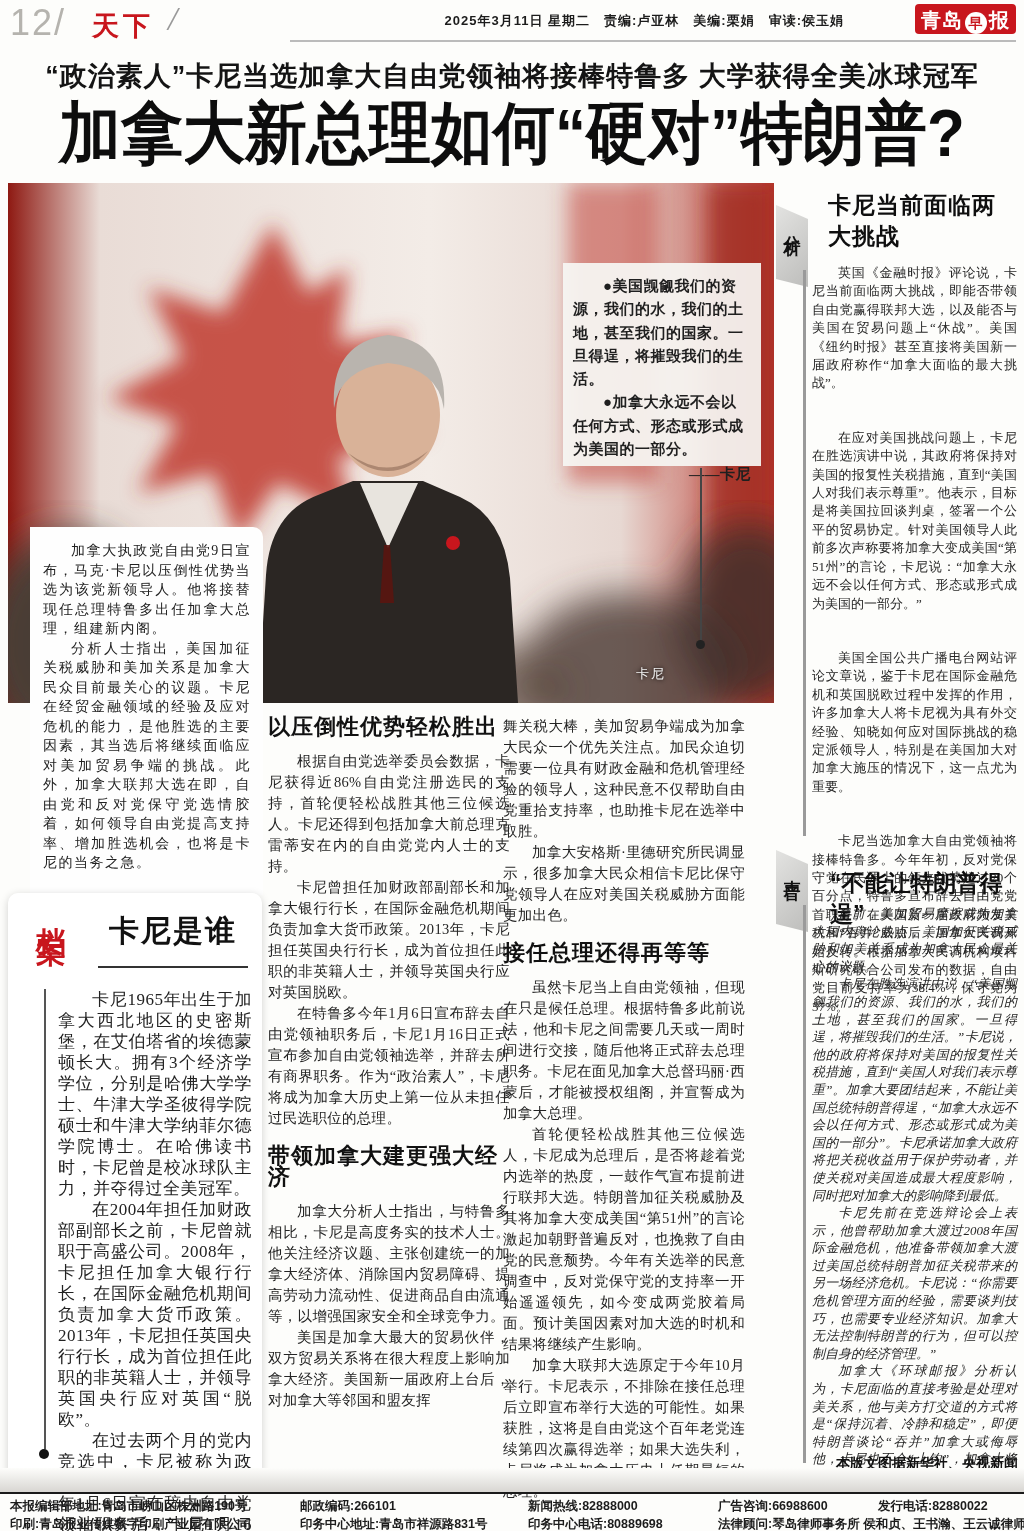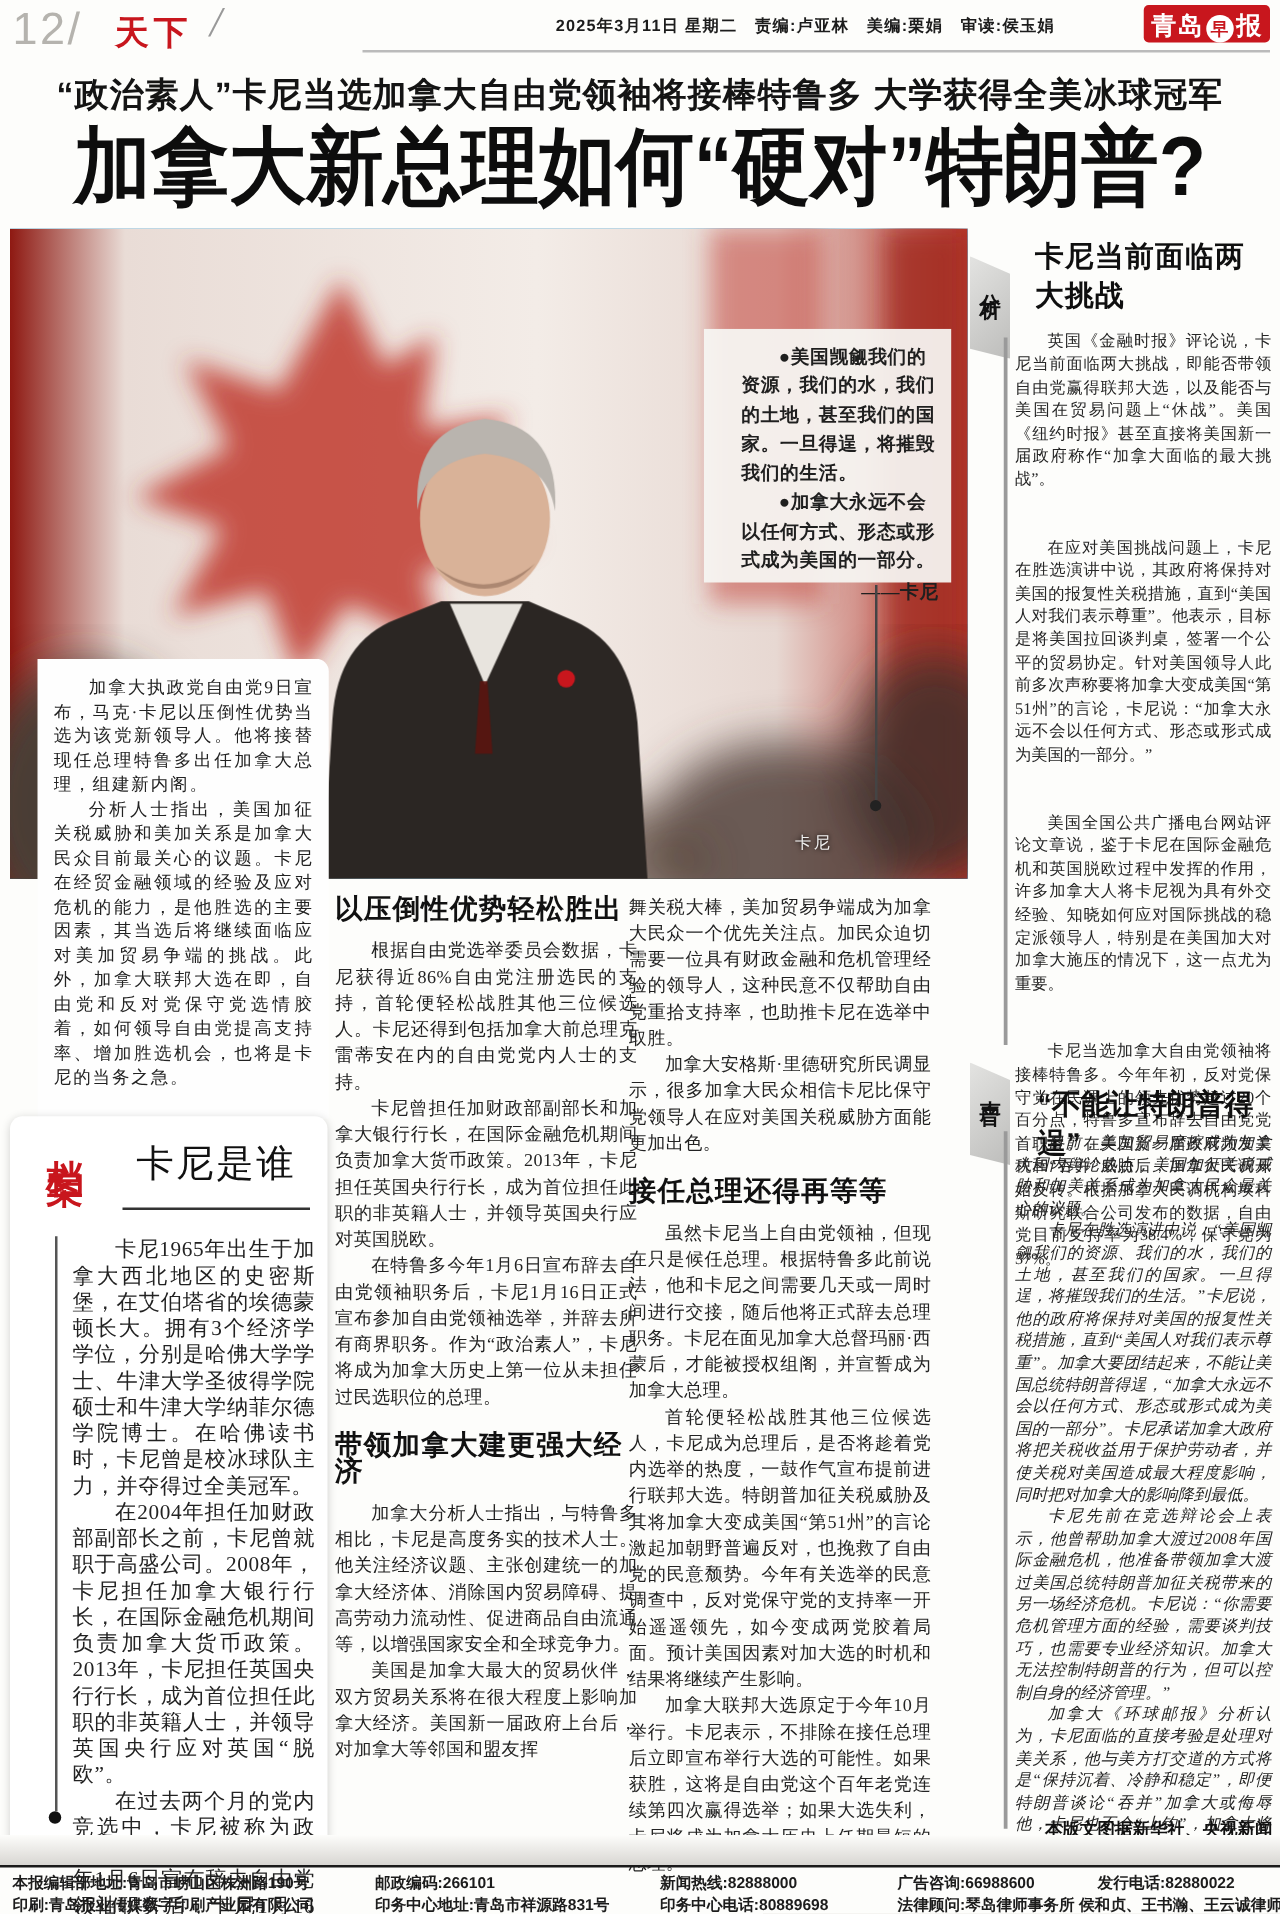--- a/index.html
+++ b/index.html
@@ -33,37 +33,37 @@
     color:#0d0d0d; letter-spacing:0px; transform:scaleY(1.08); transform-origin:top center;}
   
   .photo { position:absolute; left:8px; top:183px; width:766px; height:520px; overflow:hidden; background:#0369a1; }
   .photo svg { display:block; }
   .photo-caption { position:absolute; left:628px; top:482px; color:#f2f2f2; font-size:13px;
     font-family:"Liberation Sans",sans-serif; letter-spacing:2px; text-shadow:0 0 4px #000; }
   
   .quotebox { position:absolute; left:563px; top:263px; width:198px; height:203px;
     background:rgba(246,246,243,0.93); padding:12px 10px 0 10px;
     font-size:15px; font-weight:bold; color:#1f1f1f; line-height:1.55; letter-spacing:0.5px;}
-  .quotebox p { text-indent:2em;margin-left:20px; }
+  .quotebox p { text-indent:2em; }
   .quotebox .attr { text-align:right; text-indent:0; margin-top:2px; }
   .q-connector { position:absolute; left:700px; top:468px; width:2px; height:172px; background:#444; }
   .q-dot { position:absolute; left:696px; top:640px; width:9px; height:9px; border-radius:50%; background:#222; }
   
   .intro { position:absolute; left:30px; top:527px; width:233px; height:368px;
     background:#fefefe; padding:14px 12px 0 13px; font-size:14px; line-height:19.5px;
     text-align:justify; letter-spacing:1.5px; color:#222; border-radius:0 10px 0 0;}
   .intro p { text-indent:2em; }
   
   .dossier { position:absolute; left:8px; top:893px; width:254px; height:588px;
     background:#fff; border-radius:10px; box-shadow:0 2px 8px rgba(0,0,0,0.18); }
   .dossier-label { position:absolute; left:22px; top:10px; writing-mode:vertical-rl;
     font-family:"Liberation Sans",sans-serif; font-size:30px; font-weight:900; color:#c8161d;
     letter-spacing:6px; }
   .dossier-title { position:absolute; left:90px; top:18px; width:150px; text-align:center;
-    font-family:"Liberation Sans",sans-serif; font-size:30px; font-weight:normal; color:#111;
+    font-family:"Liberation Sans",sans-serif; font-size:30px; font-weight:bold; color:#111;
     letter-spacing:2px; border-bottom:2px solid #333; padding-bottom:14px;}
   .dossier-rule { position:absolute; left:36px; top:96px; width:2px; height:460px; background:#555; }
   .dossier-dot { position:absolute; left:31px; top:556px; width:10px; height:10px; border-radius:50%; background:#111;}
   .dossier-body { position:absolute; left:50px; top:96px; width:194px; font-size:17px;
     line-height:21px; text-align:justify; letter-spacing:0.5px; color:#222;}
   .dossier-body p { text-indent:2em; }
   
   .col { position:absolute; top:700px; width:242px; font-size:14.5px; line-height:21px;
     text-align:justify; letter-spacing:0.3px; color:#232323; }
   .col-1 { left:268px; } .col-2 { left:503px; }

